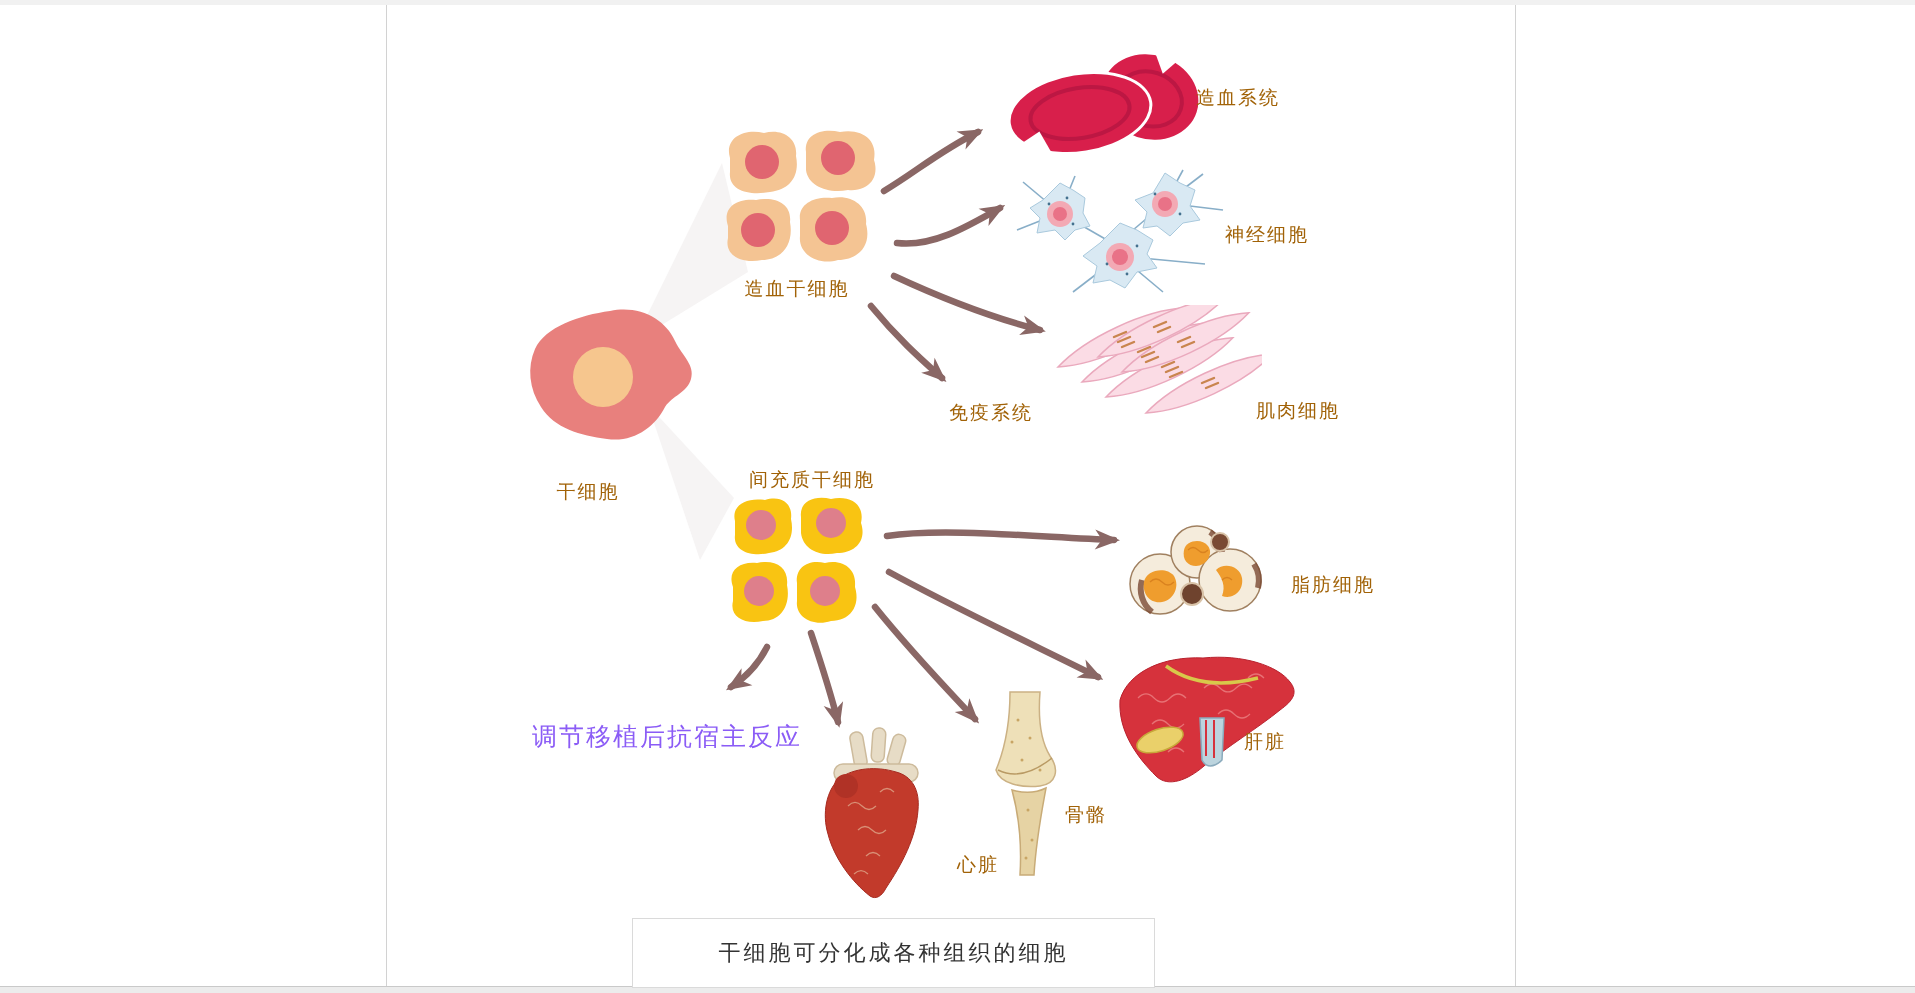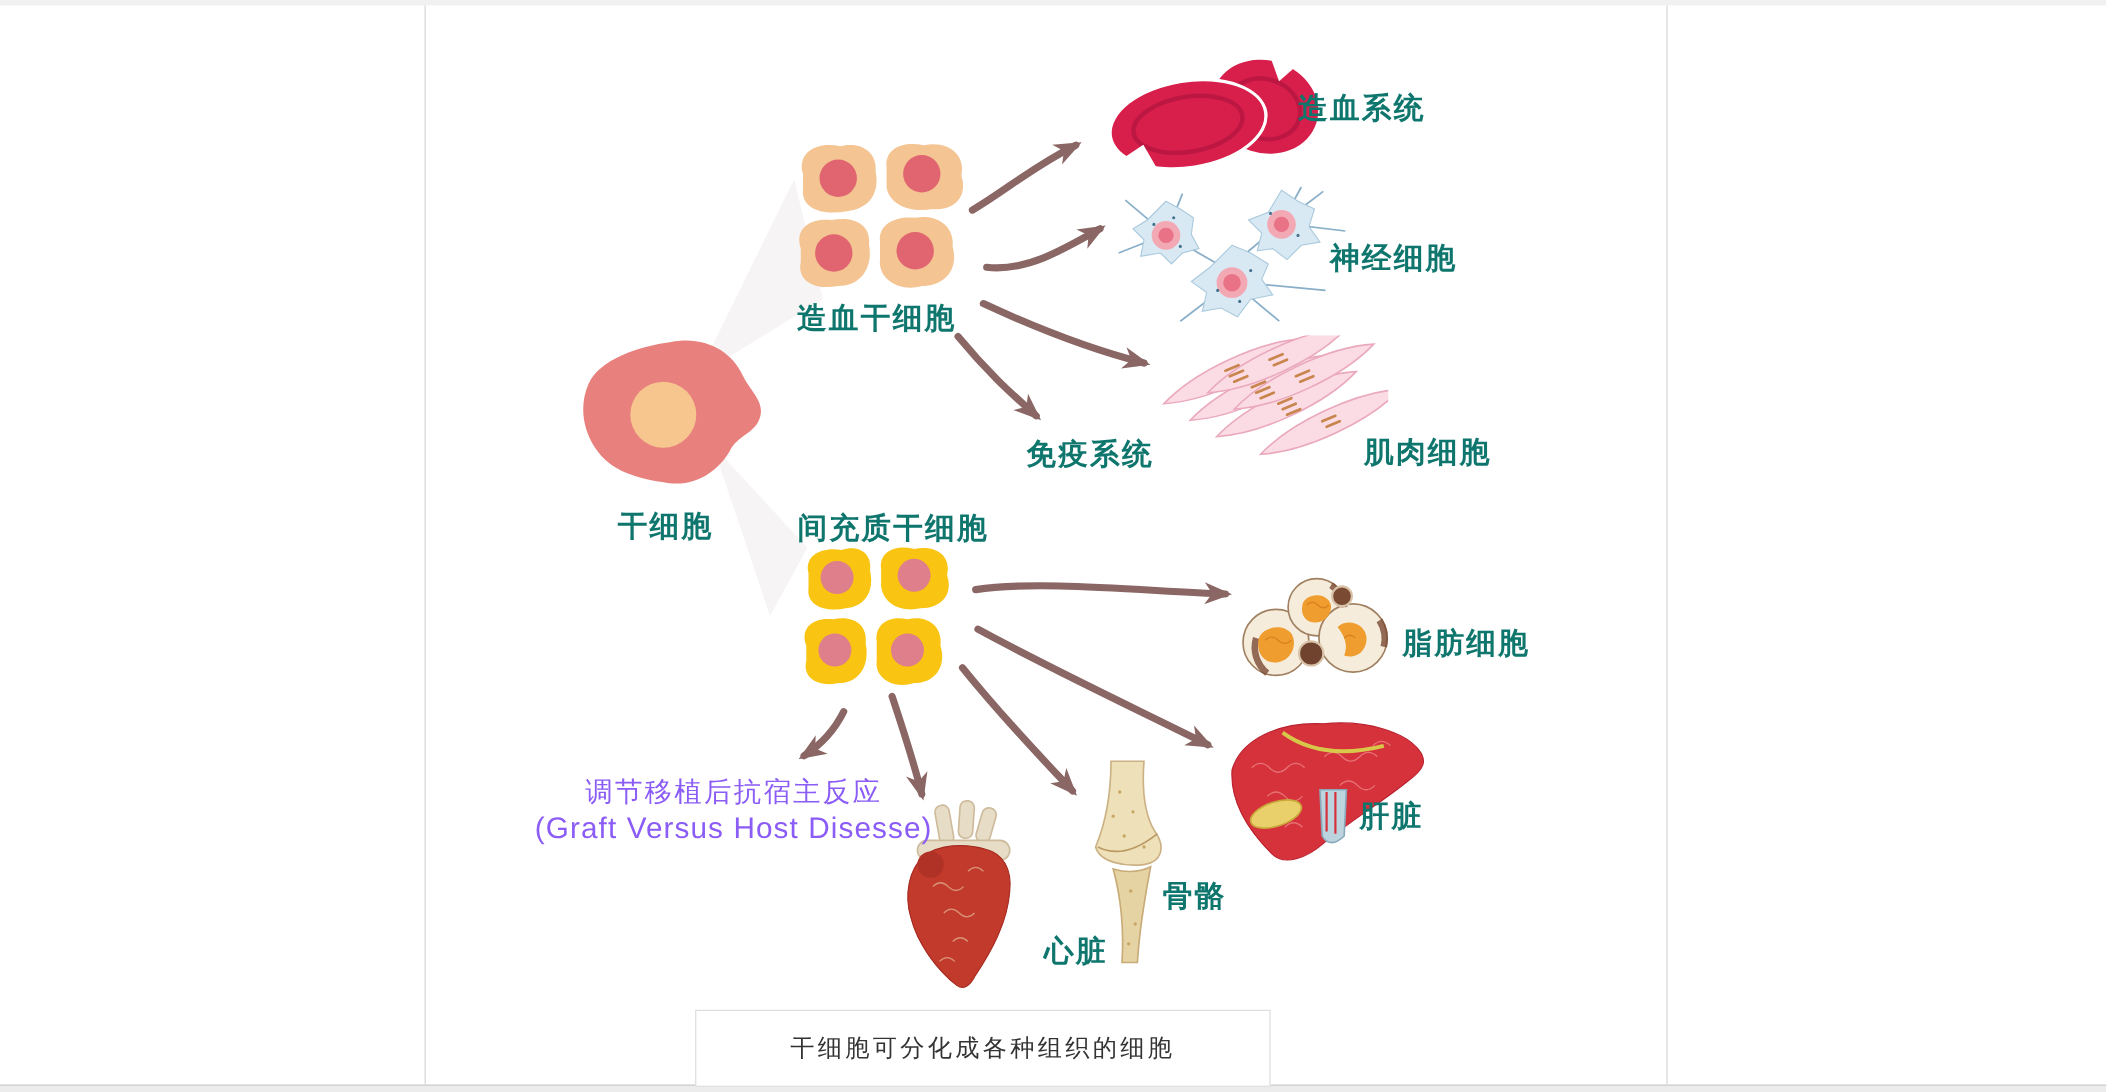--- a/index.html
+++ b/index.html
@@ -4,21 +4,21 @@
 <style>
   html,body{margin:0;padding:0;background:#ffffff;}
   body{font-family:"Liberation Sans",sans-serif;}
   #stage{position:relative;width:1915px;height:993px;background:#ffffff;overflow:hidden;}
   .strip-top{position:absolute;left:0;top:0;width:100%;height:5px;background:#f1f1f1;}
   .strip-bottom{position:absolute;left:0;top:986px;width:100%;height:7px;background:#ececec;border-top:1px solid #c9c9c9;box-sizing:border-box;}
   .panel-border-left{position:absolute;left:386px;top:5px;width:1px;height:981px;background:#d2d2d2;}
   .panel-border-right{position:absolute;left:1515px;top:5px;width:1px;height:981px;background:#d2d2d2;}
   #overlay{position:absolute;left:0;top:0;z-index:1;}
   .illus{position:absolute;z-index:2;}
-  .lbl{position:absolute;z-index:3;transform:translate(-50%,-50%);color:#0f766e;font-size:27px;letter-spacing:2px;white-space:nowrap;font-weight:bold;}
+  .lbl{position:absolute;z-index:3;transform:translate(-50%,-50%);color:#a16207;font-size:19px;letter-spacing:2px;white-space:nowrap;}
   .lbl-gvhd{position:absolute;z-index:3;transform:translate(-50%,-50%);color:#8b5cf6;text-align:center;white-space:nowrap;}
   .lbl-gvhd .l1{font-size:25px;letter-spacing:2px;line-height:34px;}
   .lbl-gvhd .l2{font-size:27px;letter-spacing:1px;line-height:32px;}
   .caption-box{position:absolute;left:632px;top:918px;width:523px;height:70px;z-index:4;
     background:#ffffff;border:1px solid #dadada;box-sizing:border-box;
     display:flex;align-items:center;justify-content:center;}
   .caption-box span{font-size:22px;color:#333333;letter-spacing:3px;}
 </style>
 </head>
 <body>
@@ -234,34 +234,33 @@
     <circle cx="28" cy="60" r="12" fill="#b03226"></circle>
     <g fill="none" stroke="#e8c9a8" stroke-width="1.2" opacity="0.6">
       <path d="M 30 80 q 7 -7 14 0 q 7 7 14 0"></path>
       <path d="M 40 104 q 7 -7 14 0 q 7 7 14 0"></path>
       <path d="M 48 130 q 7 -7 14 0"></path>
       <path d="M 62 66 q 7 -7 14 0"></path>
       <path d="M 36 148 q 7 -7 14 0"></path>
     </g>
   </svg>
 
-  <div class="lbl" style="left:588px;top:478px;margin-left:17px;">干细胞</div>
+  <div class="lbl" style="left:588px;top:492px;">干细胞</div>
   <div class="lbl" style="left:797px;top:289px;">造血干细胞</div>
   <div class="lbl" style="left:812px;top:480px;">间充质干细胞</div>
   <div class="lbl" style="left:1238px;top:98px;">造血系统</div>
   <div class="lbl" style="left:1267px;top:235px;">神经细胞</div>
   <div class="lbl" style="left:1298px;top:386px;margin-top:25px;">肌肉细胞</div>
   <div class="lbl" style="left:991px;top:413px;">免疫系统</div>
   <div class="lbl" style="left:1333px;top:585px;">脂肪细胞</div>
   <div class="lbl" style="left:1265px;top:742px;">肝脏</div>
   <div class="lbl" style="left:1086px;top:815px;text-align:right;">骨骼</div>
   <div class="lbl" style="left:953px;top:865px;margin-left:25px;">心脏</div>
 
   <div class="lbl-gvhd" style="left:667px;top:736px;">
     <div class="l1">调节移植后抗宿主反应</div>
-    <div class="l2">(Graft Versus Host Disesse)</div>
   </div>
 
   <div class="caption-box">
     <span>干细胞可分化成各种组织的细胞</span>
   </div>
 
 </div>
 
 </body></html>

